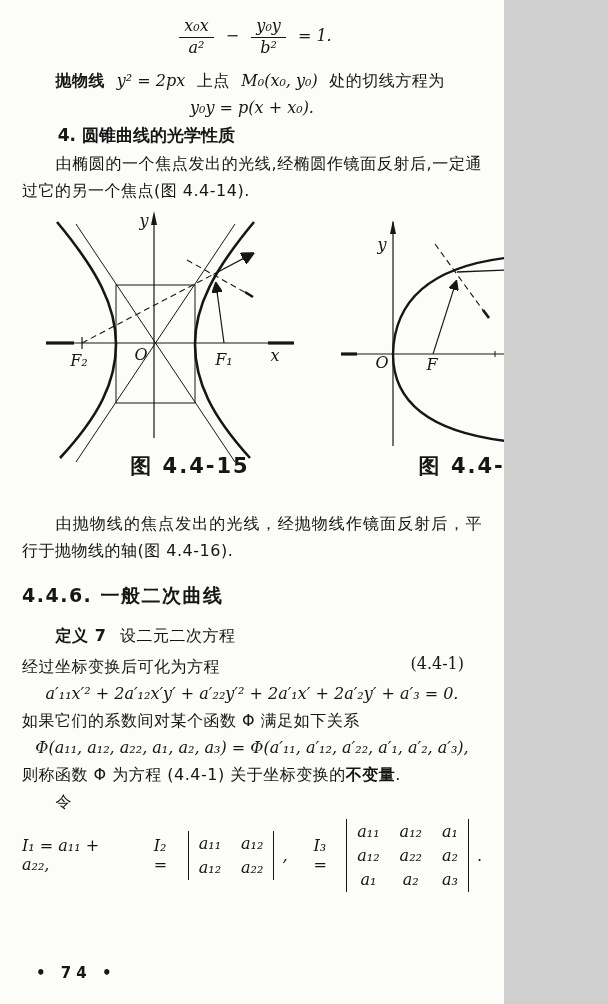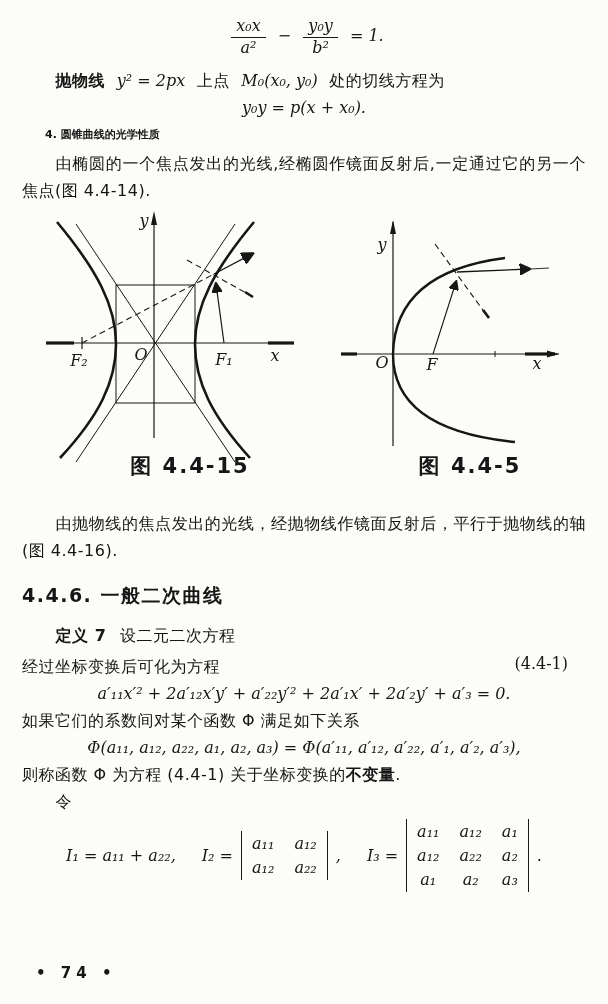--- a/index.html
+++ b/index.html
@@ -1,34 +1,34 @@
 <!DOCTYPE html>
 <html><head>
 <meta charset="utf-8">
 <style>
   html,body{margin:0;padding:0;background:#cfcfcf;}
   .page{
     position:relative;
-    width:608px;height:1004px;
+    width:504px;height:1004px;
     background:#fcfcf9;
     color:#161616;
     font-family:"DejaVu Sans",sans-serif;
     box-sizing:border-box;
     padding:14px 22px 0 22px;
     overflow:hidden;
   }
   .body{font-size:16px;line-height:27px;margin:0;text-align:justify;letter-spacing:0.5px;}
   .indent{text-indent:2.1em;}
   .math{font-family:"DejaVu Serif",serif;font-style:italic;font-size:16px;letter-spacing:0;}
   .center{text-align:center;}
   .eqrow{margin:4px 0;}
   .rel{position:relative;}
   .eqtag{position:absolute;right:18px;top:1px;font-style:normal;}
   .bold{font-weight:bold;}
-  .optics-h{font-size:11px;font-weight:bold;margin:5px 0 2px 0;text-indent:2.1em;line-height:26px;}
+  .optics-h{font-size:17px;font-weight:bold;margin:5px 0 2px 0;text-indent:2.1em;line-height:26px;}
   .section-h{font-size:19px;font-weight:bold;margin:16px 0 12px 0;letter-spacing:1.5px;line-height:30px;}
   .frac{display:inline-block;vertical-align:-0.75em;text-align:center;margin:0 7px;}
   .frac .num{display:block;border-bottom:1.3px solid #161616;padding:0 5px 2px 5px;line-height:1.05;}
   .frac .den{display:block;padding-top:2px;line-height:1.05;}
   .fig-row{position:relative;height:296px;margin-top:4px;}
   .fig-svg{position:absolute;}
   .caption{position:absolute;top:244px;font-size:21px;font-weight:bold;letter-spacing:2px;}
   .cap15{left:98px;width:140px;text-align:center;}
   .cap16{left:378px;width:140px;text-align:center;}
   .det{

